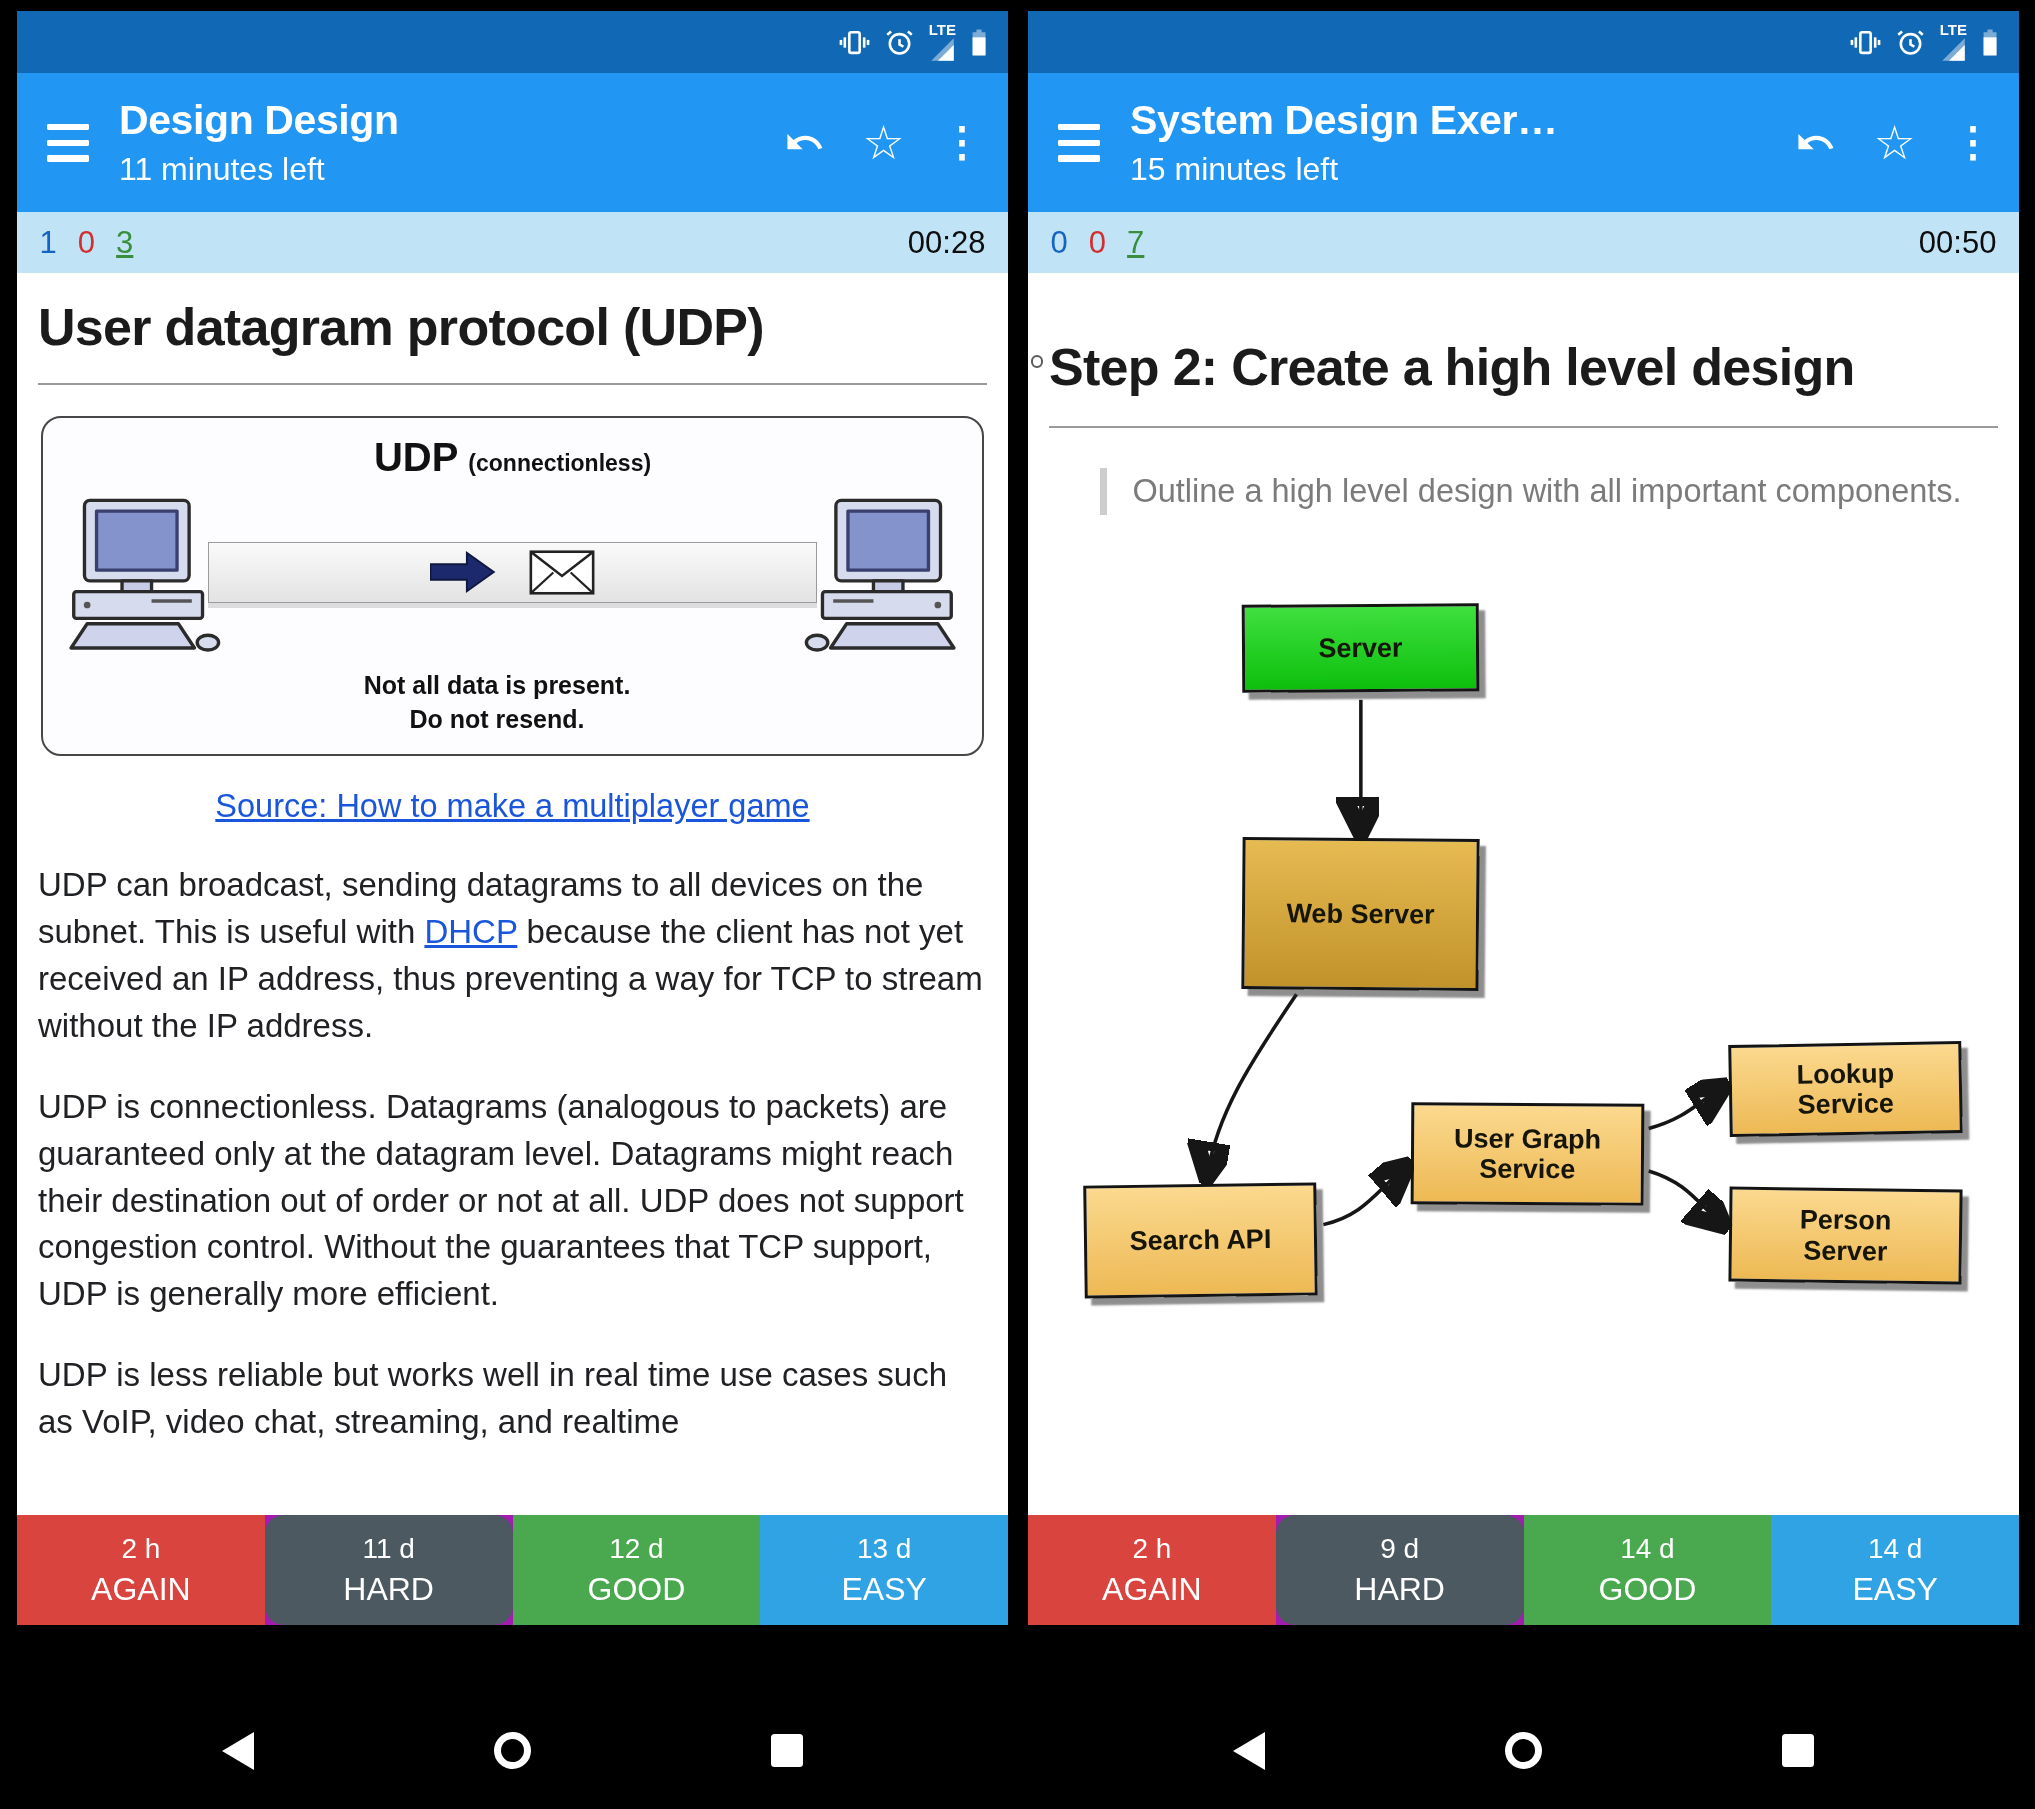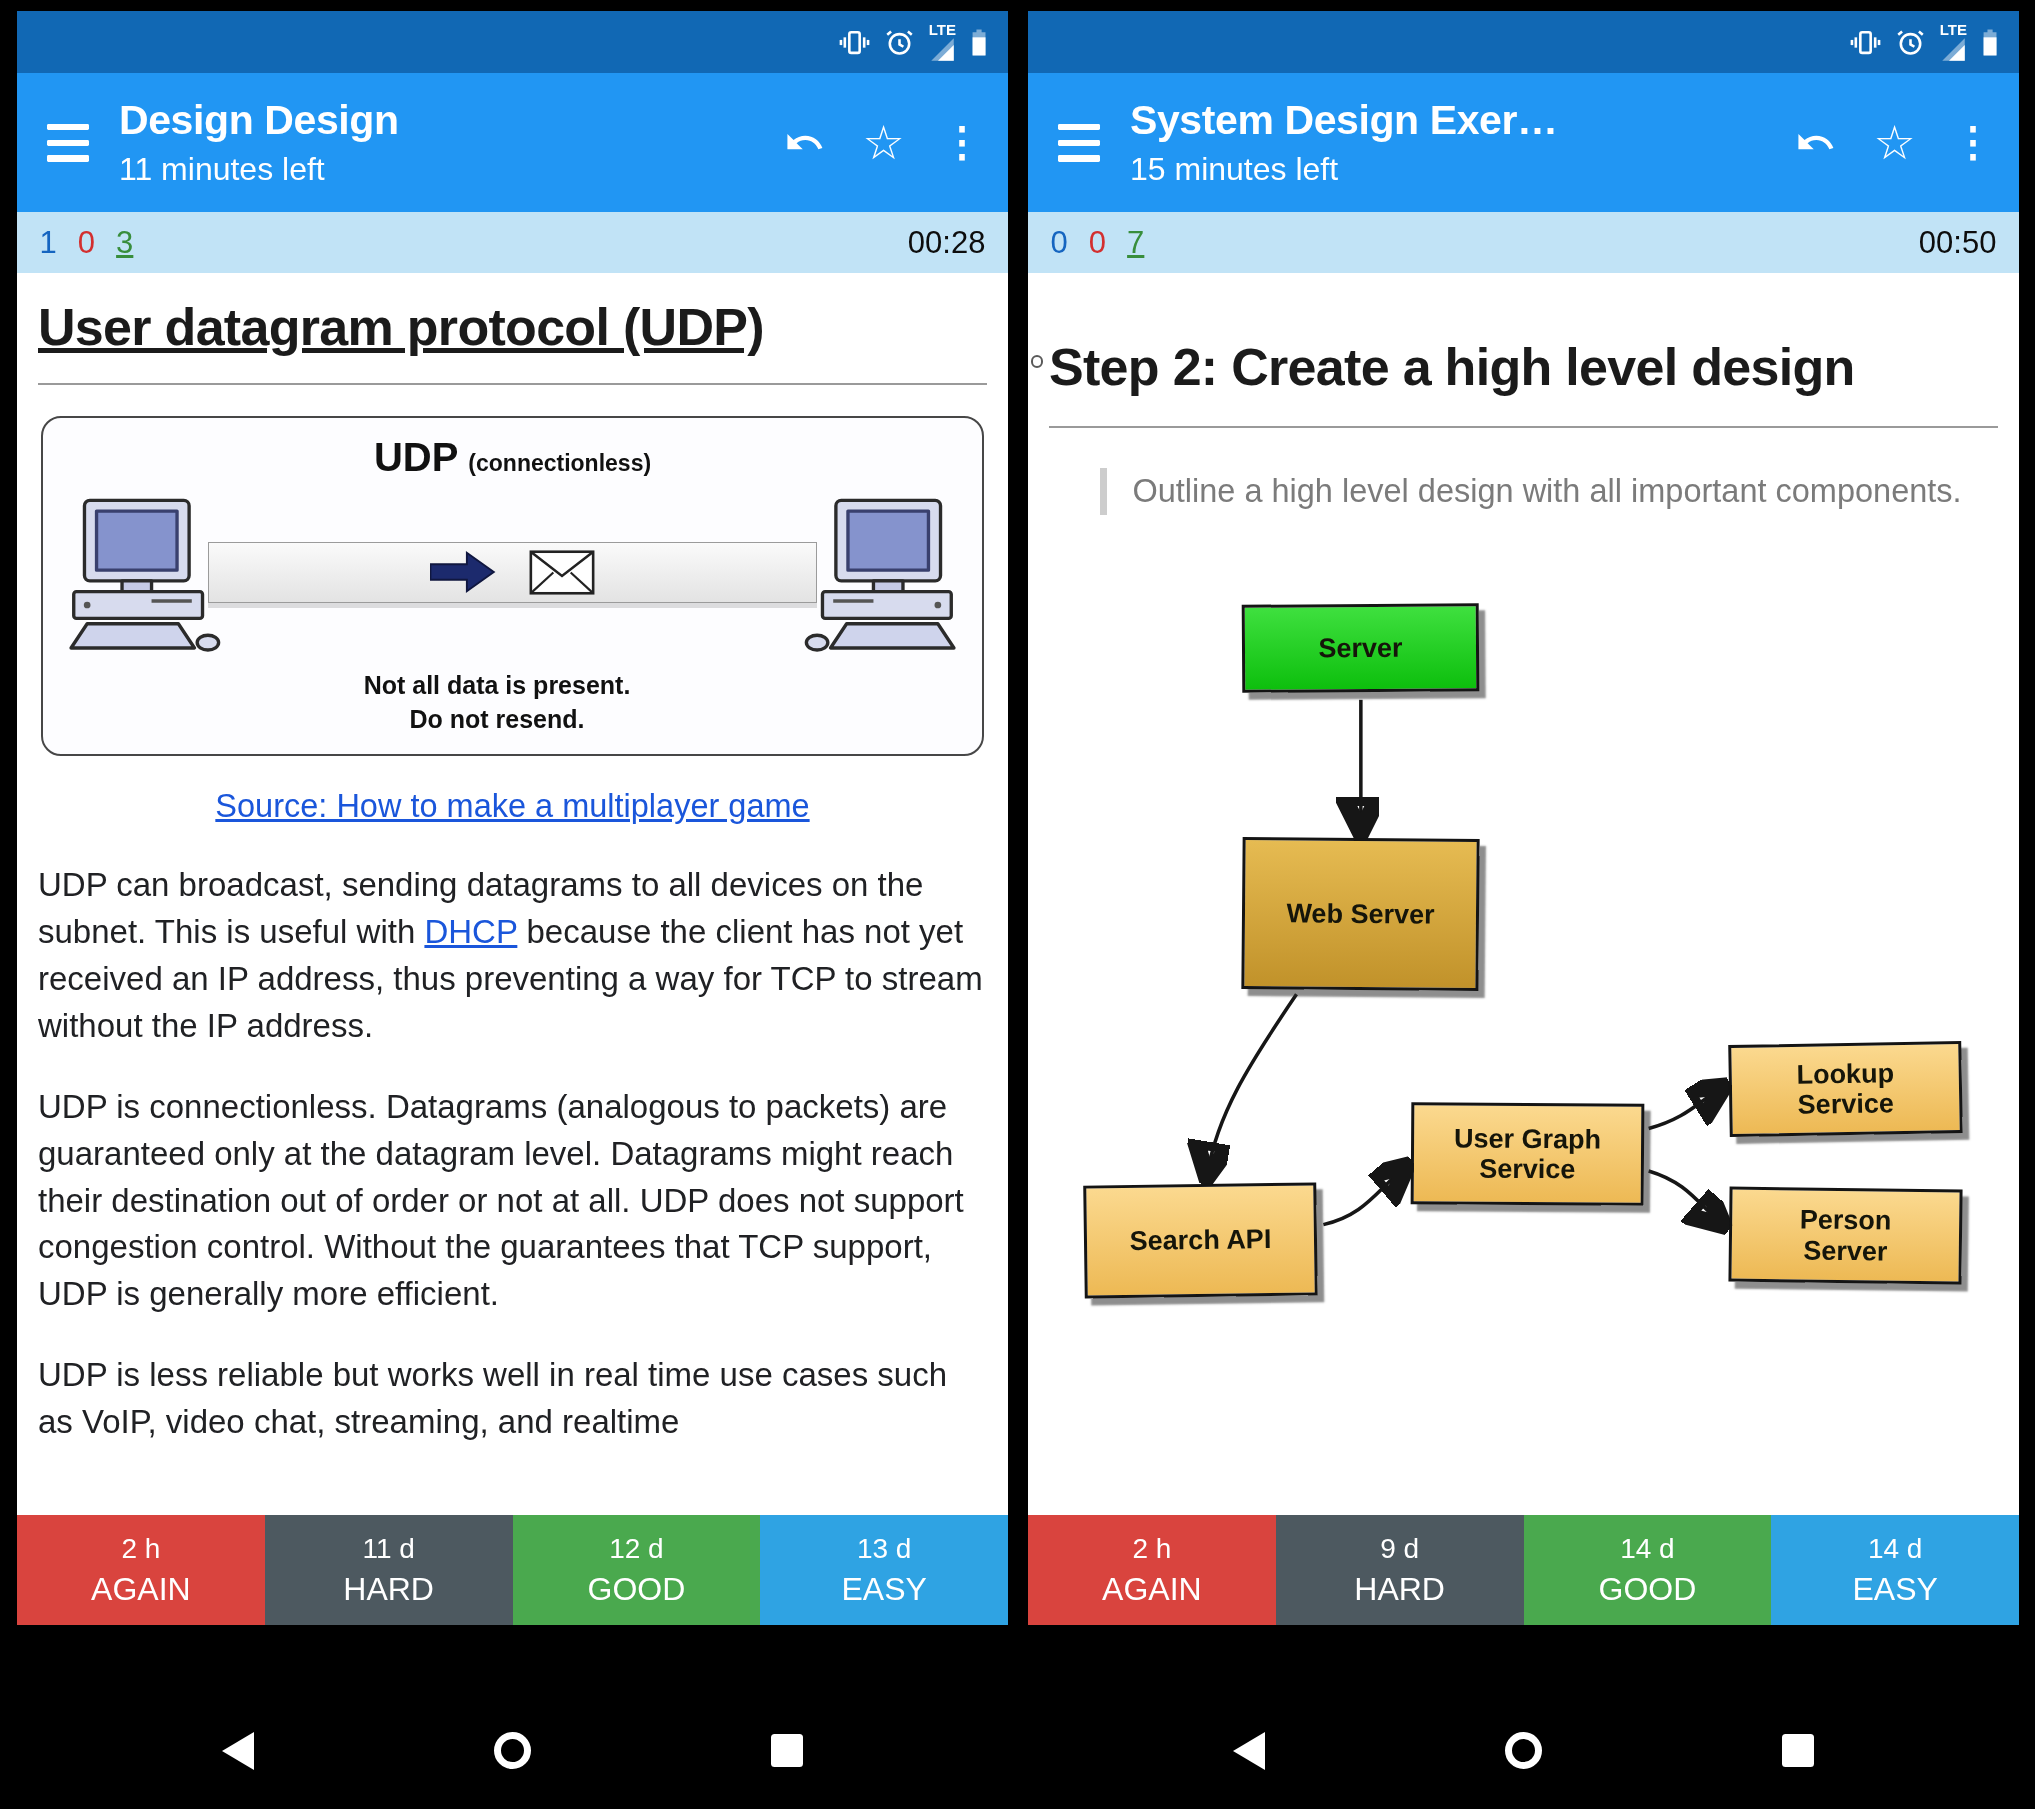--- a/index.html
+++ b/index.html
@@ -58,21 +58,21 @@
   .count.new    { color:var(--new-count,#1565C0); }
   .count.learn  { color:var(--learn-count,#D32F2F); }
   .count.review { color:var(--review-count,#388E3C); text-decoration:underline; }
   .timer { margin-left:auto; color:#0d0d0d; }
 
   
   .content { flex:1; background:#fff; padding:0 21px; overflow:hidden; color:#202124; position:relative; }
 
   .card-title {
     font-size:52px; font-weight:bold; color:#1b1b1b;
-    line-height:1.18; letter-spacing:-0.7px; margin-top:24px;text-decoration:underline;
+    line-height:1.18; letter-spacing:-0.7px; margin-top:24px;
   }
   .rule { border:none; border-top:2.1px solid #9a9a9a; margin:24px 0 31px; }
 
   
   .udp-figure { border:2.1px solid #474747; border-radius:20px; padding:17px 20px 17px; margin:0 2.8px; background:#fdfdff; }
   .udp-head { text-align:center; font-weight:bold; color:#111; }
   .udp-title { font-size:40px; }
   .udp-sub   { font-size:23px; margin-left:10px; }
   .udp-art { position:relative; height:177px; margin-top:11.3px; }
   .band {
@@ -122,21 +122,21 @@
   
   .answers { height:110px; flex:0 0 110px; display:flex; }
   .answer {
     flex:1; border:none; cursor:pointer; color:#fff;
     display:flex; flex-direction:column; align-items:center; justify-content:center; gap:5.7px;
     font-family:"Liberation Sans", sans-serif;
   }
   .answer .atime  { font-size:28px; }
   .answer .alabel { font-size:32px; }
   .answer.again { background:var(--again,#D9443E); }
-  .answer.hard  { background:var(--hard,#4D5960); }
+  .answer.hard  { background:var(--hard,#4D5960);border-radius:19px; }
   .answer.good  { background:var(--good,#4AA94E); }
   .answer.easy  { background:var(--easy,#2FA3E3); }
 
   
   .navbar { position:absolute; left:0; top:1692px; width:2035px; height:117px; background:#000; }
   .navgroup { position:absolute; top:0; width:991px; height:117px; display:flex; align-items:center; justify-content:center; gap:240px; }
   .navgroup.g-left  { left:17px; }
   .navgroup.g-right { left:1028px; }
   .nav-back { width:0; height:0; border-top:19px solid transparent; border-bottom:19px solid transparent; border-right:32px solid #fff; cursor:pointer; }
   .nav-home { width:37px; height:37px; border:7px solid #fff; border-radius:50%; cursor:pointer; }

